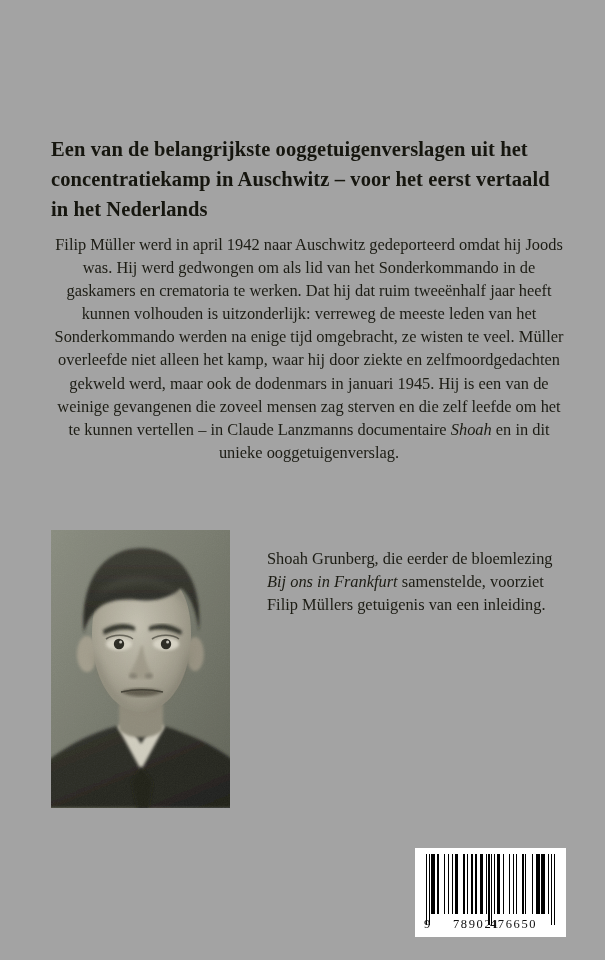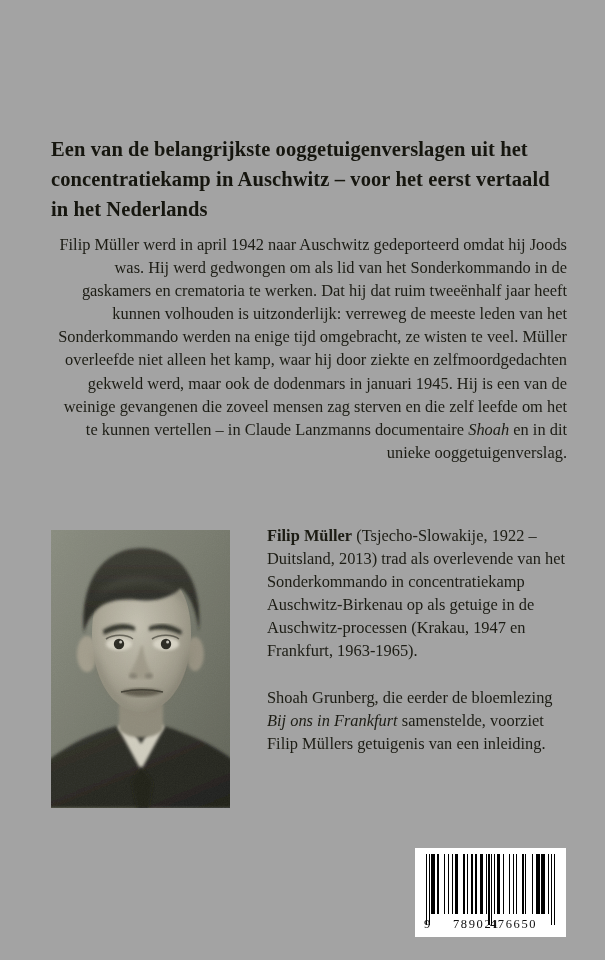--- a/index.html
+++ b/index.html
@@ -36,21 +36,21 @@
   }
 
   
   .blurb {
     position: absolute;
     left: 51px;
     top: 233px;
     width: 516px;
     font-size: 16.4px;
     line-height: 23.1px;
-    text-align: right;
+    text-align: center;
     color: #1c1c14;
   }
   .blurb i, .bio i { font-style: italic; }
 
   
   .photo-wrap {
     position: absolute;
     left: 51px;
     top: 530px;
     width: 179px;
@@ -210,23 +210,20 @@
 
       <path d="M 41 120 C 44 150 60 176 90 182 C 74 178 58 160 50 136 Z" fill="#7d7768" opacity="0.45" filter="url(#softer)"></path>
       <path d="M 140 118 C 137 150 120 178 92 182 C 112 176 128 156 134 132 Z" fill="#6f6a5c" opacity="0.5" filter="url(#softer)"></path>
 
       <rect width="179" height="278" filter="url(#grain)" opacity="0.55"></rect>
       <rect width="179" height="278" fill="#6f7164" opacity="0.10"></rect>
     </svg>
   </div>
 
   <div class="bio-col">
-    <div class="bio">
-      <b>Filip Müller</b><span> (Tsjecho-Slowakije, 1922 – Duitsland, 2013) trad als overlevende van het Sonderkommando in concentratiekamp Auschwitz-Birkenau op als getuige in de Auschwitz-processen (Krakau, 1947 en Frankfurt, 1963-1965).</span>
-    </div>
     <div class="bio second">
       <span>Shoah Grunberg, die eerder de bloemlezing </span><i>Bij ons in Frankfurt</i><span> samenstelde, voorziet Filip Müllers getuigenis van een inleiding.</span>
     </div>
   </div>
 
   <div class="barcode-box">
     <div class="barcode-bars" id="bars">
         <span class="guard" style="left: 0px; width: 1.10789px;"></span>
         <span class="guard" style="left: 2.71579px; width: 1.10789px;"></span>
         <span style="left: 5.43158px; width: 3.82368px;"></span>

